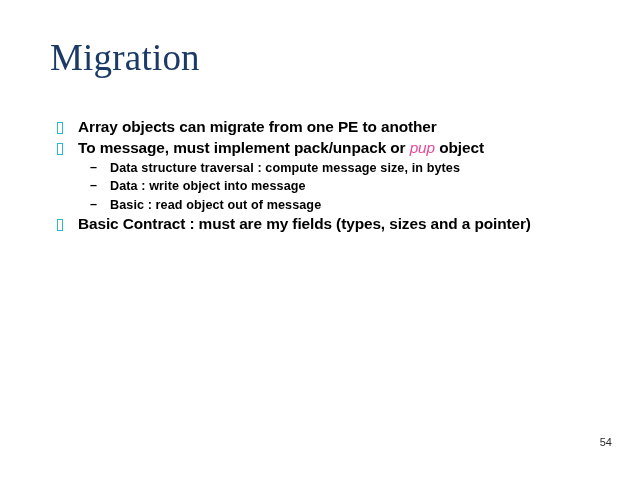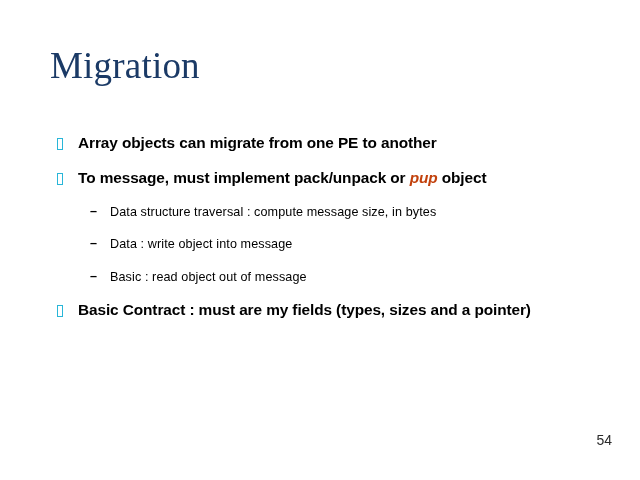--- a/index.html
+++ b/index.html
@@ -16,21 +16,21 @@
     width: 640px;
     height: 480px;
     background: #ffffff;
     overflow: hidden;
   }
 
   
   #slide-title {
     position: absolute;
     left: 50px;
-    top: 38px;
+    top: 30px;
     font-family: "Liberation Serif", "DejaVu Serif", serif;
     font-size: 37px;
     font-weight: normal;
     line-height: 1.0;
     color: #1b3a66;
     letter-spacing: 0.2px;
     white-space: nowrap;
     margin-top: 9px;
   }
 
@@ -38,21 +38,21 @@
   #body-area {
     position: absolute;
     left: 52px;
     top: 118px;
     width: 530px;
   }
 
   .bullet-row {
     display: flex;
     align-items: flex-start;
-    margin: 16px 0 1px 0;
+    margin: 0 0 1px 0;
   }
   .bullet-row.l1 {
     margin-bottom: 2px;
   }
 
   
   .marker-l1 {
     flex: 0 0 auto;
     width: 26px;
     position: relative;
@@ -90,42 +90,42 @@
     font-family: "Liberation Sans", sans-serif;
     font-size: 12.6px;
     font-weight: bold;
     line-height: 1.25;
     color: #000000;
   }
   .text-l2 {
     flex: 1 1 auto;
     font-family: "Liberation Sans", sans-serif;
     font-size: 12.6px;
-    font-weight: normal;
+    font-weight: bold;
     line-height: 1.3;
     color: #000000;
     letter-spacing: 0.1px;
   }
 
   
   .accent {
-    color: #c2410c;
-    font-weight: bold;
+    color: #ec4899;
+    font-weight: normal;
   }
   .accent.italic {
     font-style: italic;
   }
 
   
   #page-number {
     position: absolute;
     right: 28px;
     bottom: 32px;
     font-family: "Liberation Sans", sans-serif;
-    font-size: 14px;
+    font-size: 11px;
     font-weight: normal;
     color: #2b2b2b;
     text-align: right;
   }
 </style>
 </head>
 <body>
 
 <div id="slide">
 

